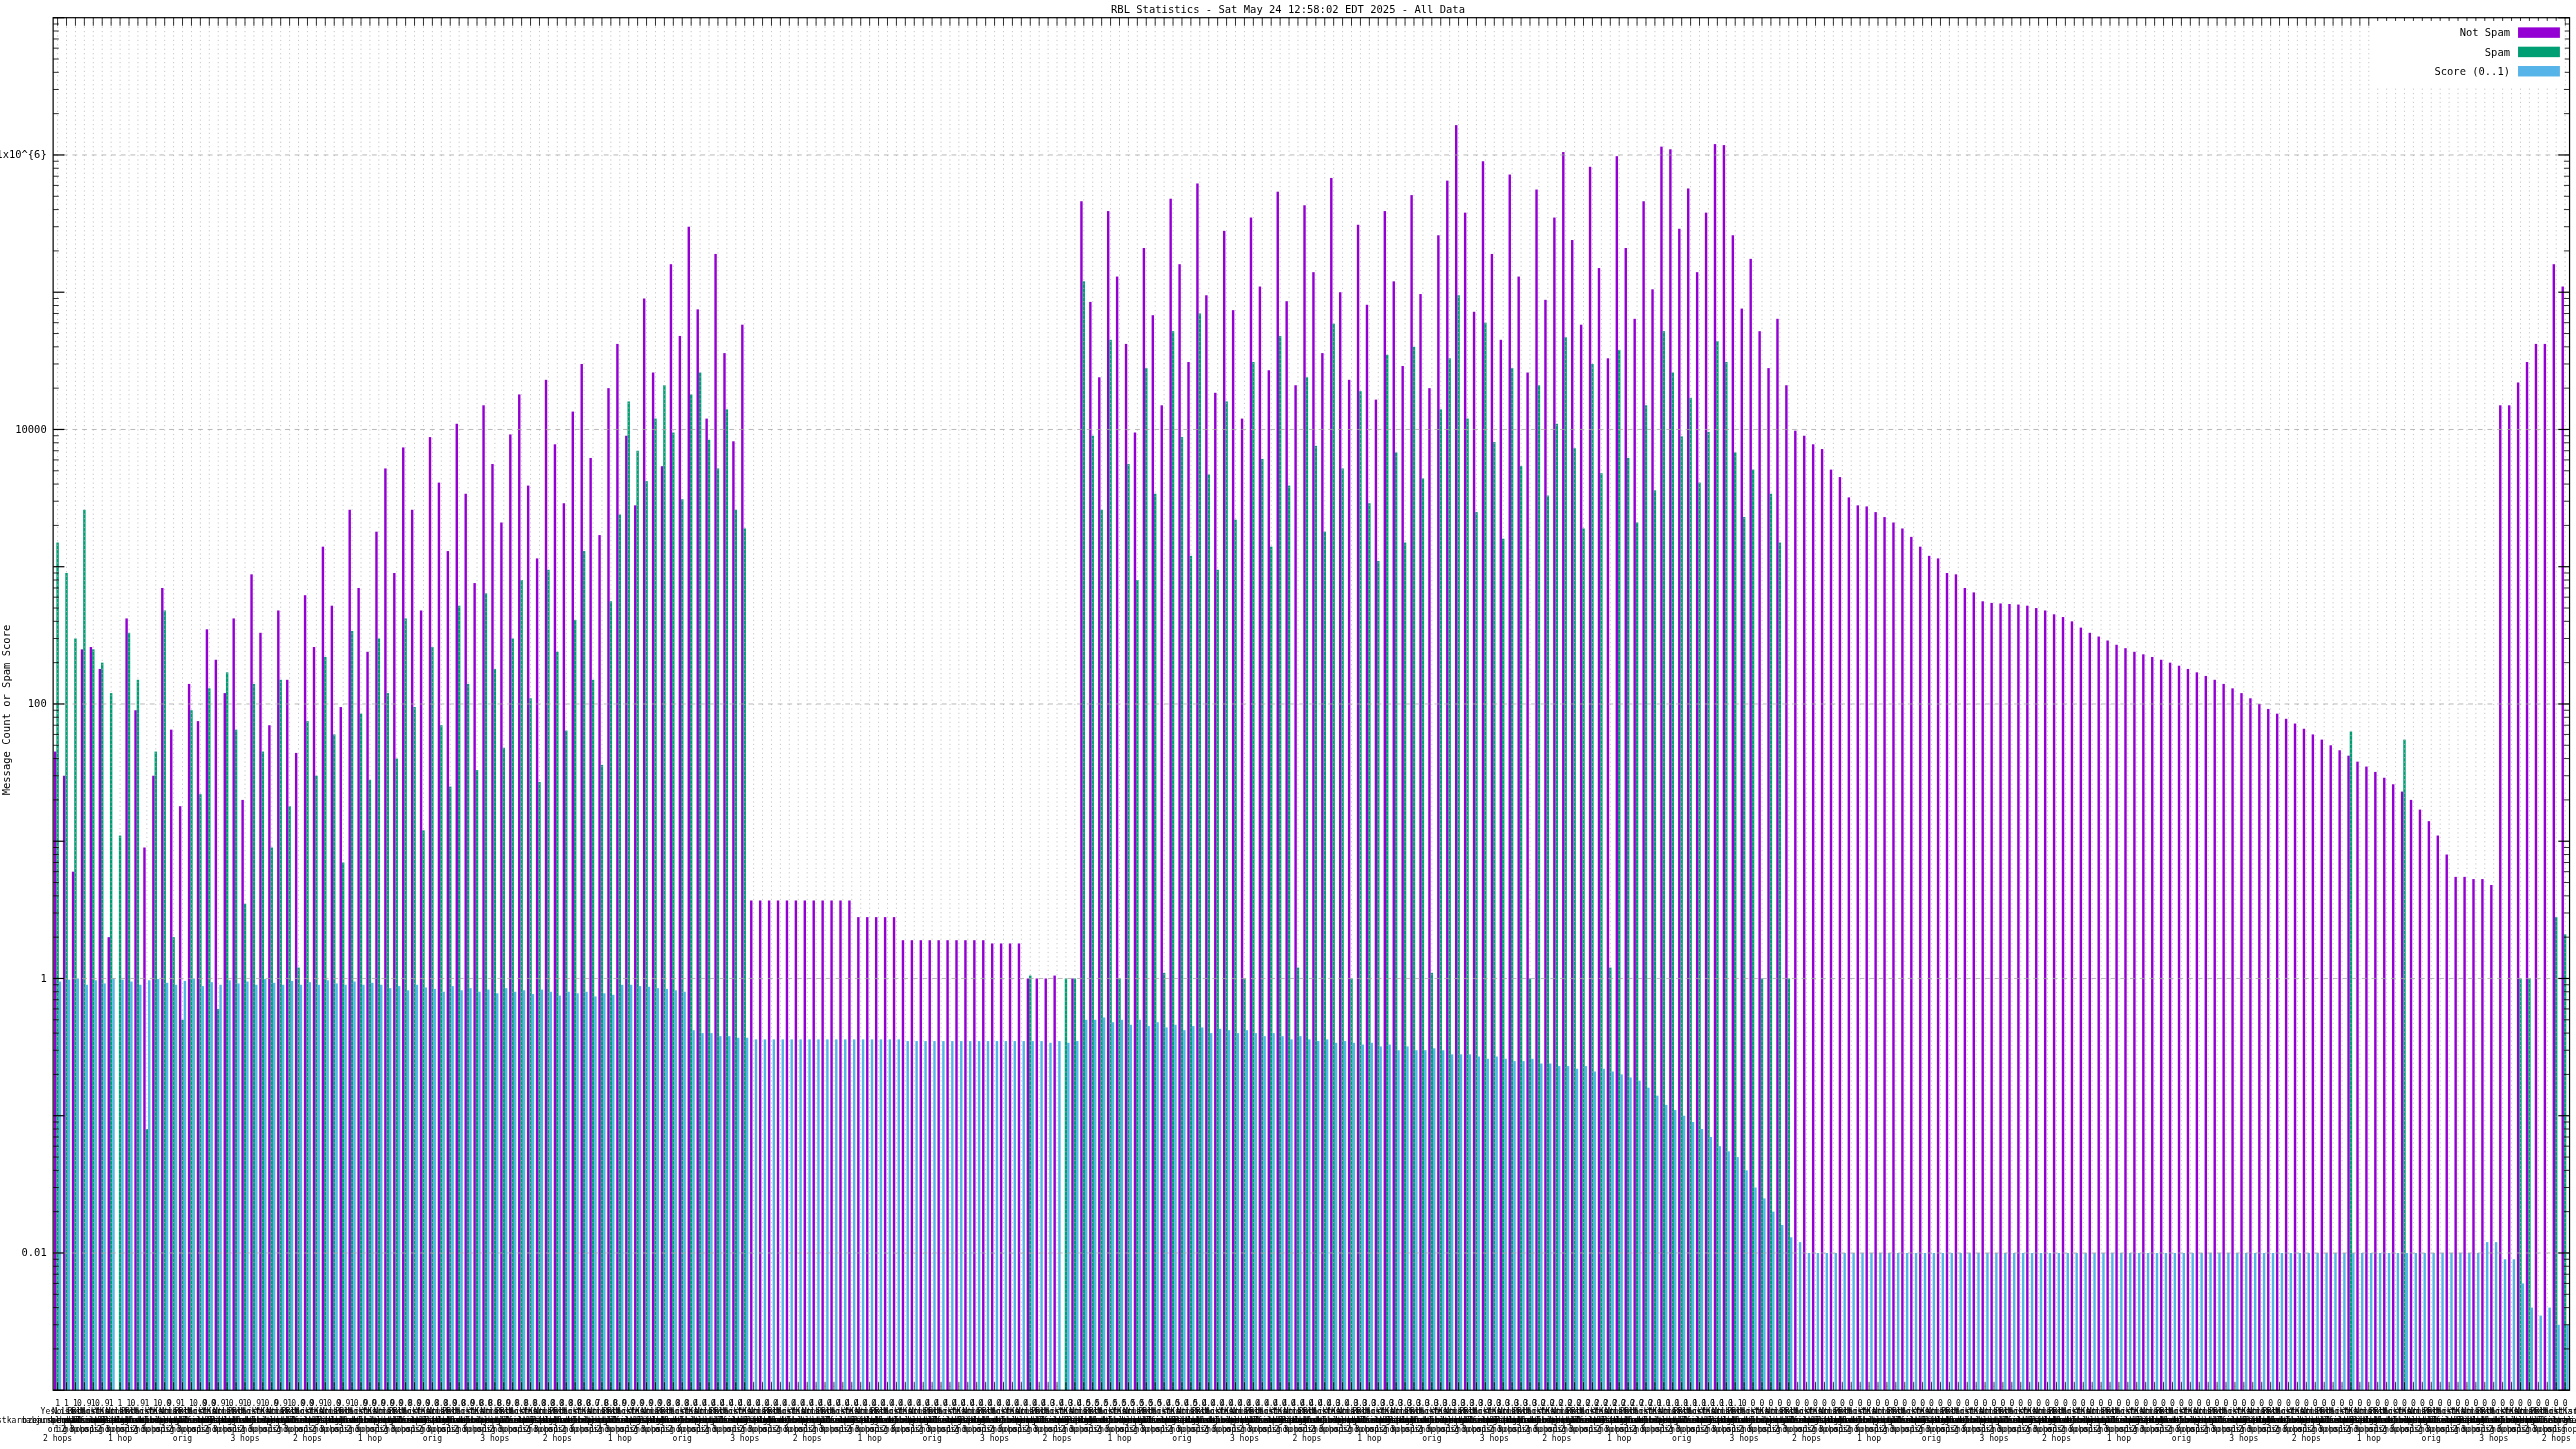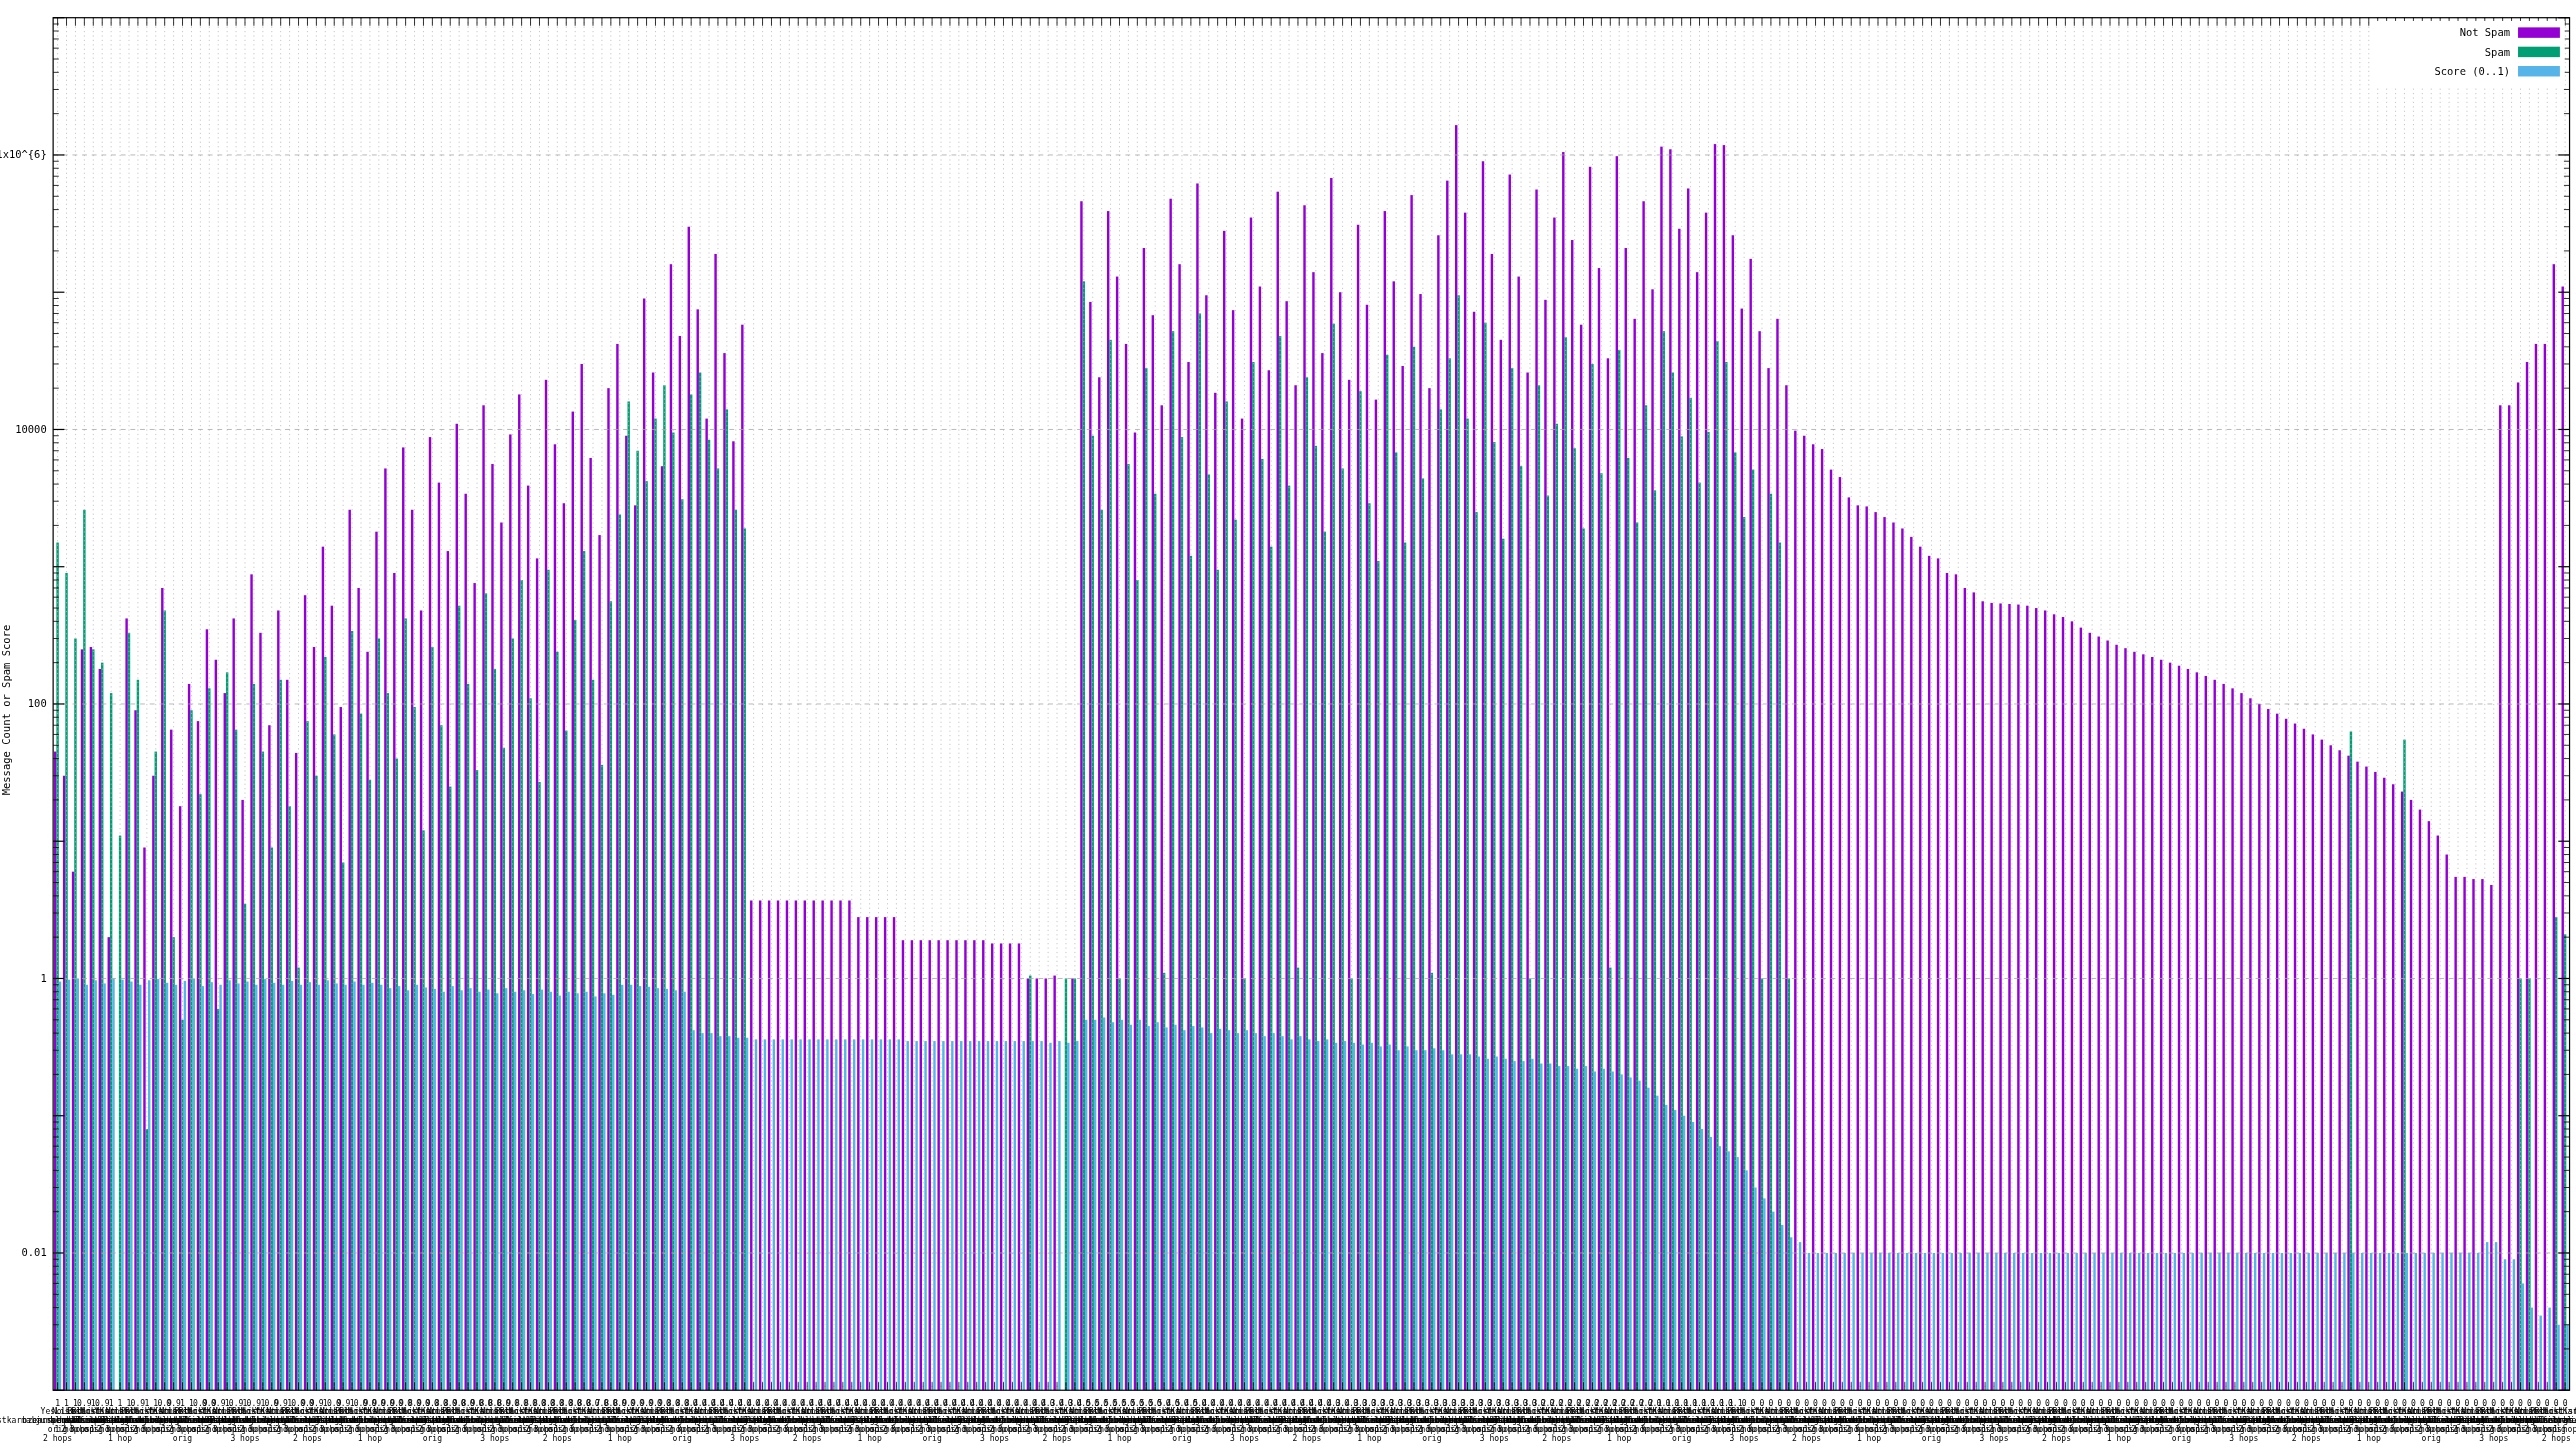--- a/index.html
+++ b/index.html
@@ -9,20 +9,21 @@
   .chart-title{position:absolute;top:3.2px;left:0;width:2576px;text-align:center;
        font-size:10.5px;color:#000;}
   .y-axis-title{position:absolute;left:-163px;top:704px;width:338px;text-align:center;
        font-size:10.5px;color:#000;transform:rotate(-90deg);transform-origin:center;}
   svg text{font-family:"DejaVu Sans Mono","Liberation Mono",monospace;}
 </style>
 </head>
 <body>
 
 <div class="stage">
+  <div class="chart-title">RBL Statistics - Sat May 24 12:58:02 EDT 2025 - All Data</div>
   <div class="y-axis-title">Message Count or Spam Score</div>
   <svg id="chart" width="2576" height="1449" viewBox="0 0 3200 1800">
       <rect x="0" y="0" width="3200" height="1800" fill="#ffffff"></rect>
       <g></g>
       <g>
         <rect x="67.10" y="933.63" width="3" height="793.37" fill="#9400D3"></rect>
         <rect x="70.05" y="673.98" width="3" height="1053.02" fill="#009E73"></rect>
         <rect x="73.00" y="1219.30" width="3" height="507.70" fill="#56B4E9"></rect>
         <rect x="78.19" y="963.65" width="3" height="763.35" fill="#9400D3"></rect>
         <rect x="81.14" y="711.80" width="3" height="1015.20" fill="#009E73"></rect>

